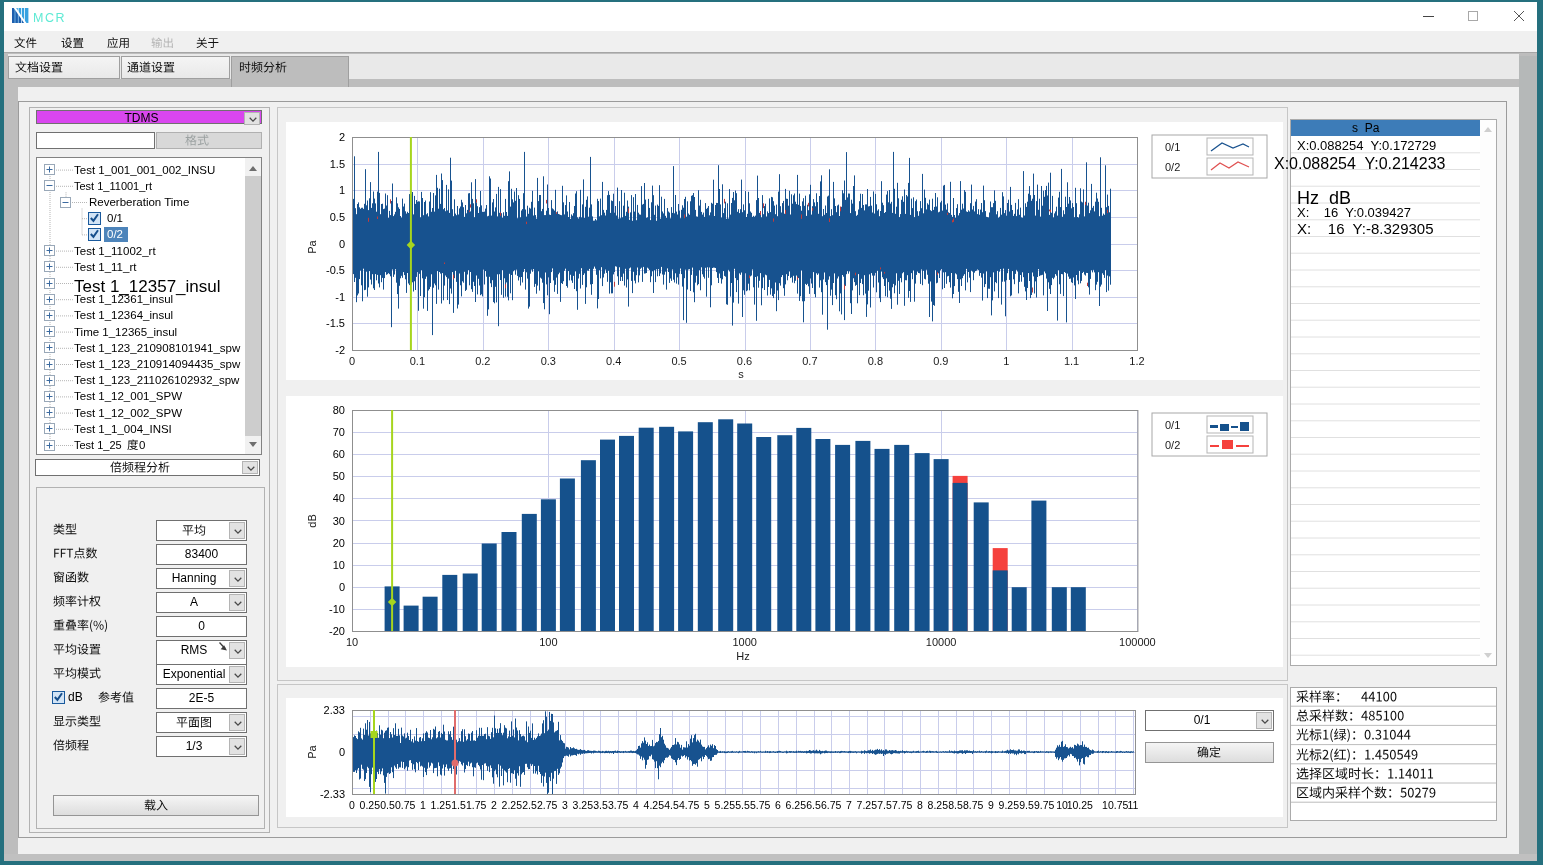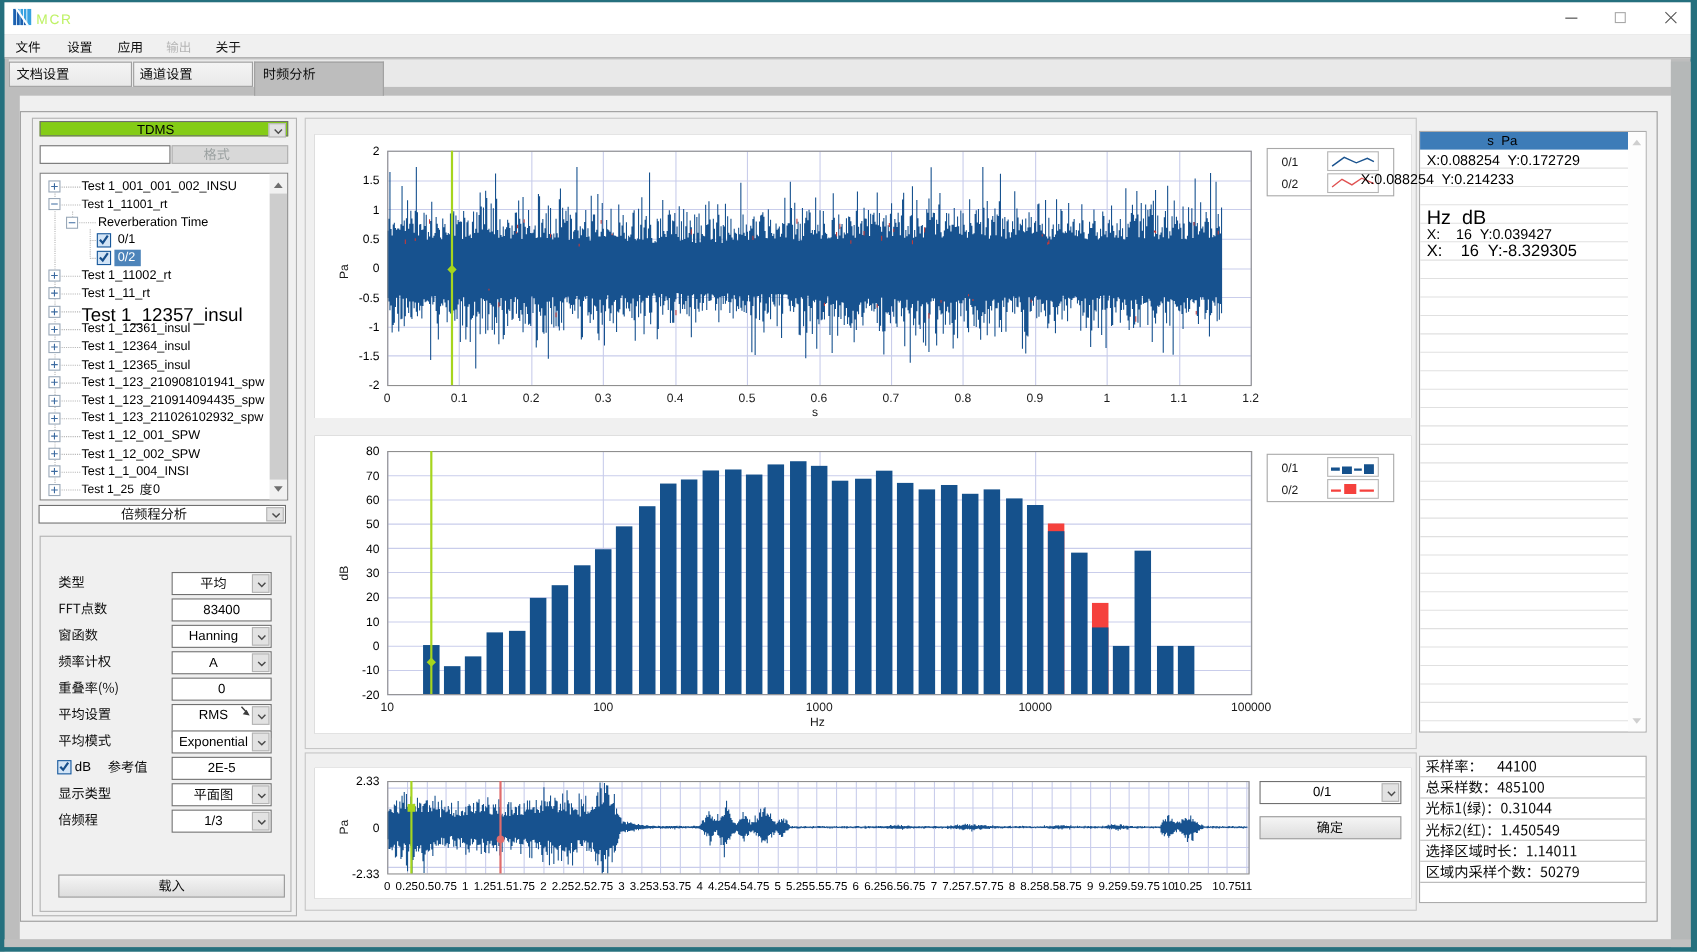--- a/index.html
+++ b/index.html
@@ -20,21 +20,21 @@
         <rect x="12.8" width="3.6" height="15"></rect>
       </g>
 <g fill="#1d5fae" clip-path="url(#lc)">
         <rect x="0" width="2.6" height="15"></rect>
         <rect x="3.4" width="2.4" height="15"></rect>
         <rect x="6.6" width="2.4" height="15"></rect>
         <rect x="9.8" width="2.2" height="15"></rect>
       </g>
 <line x1="2.6" y1="-0.5" x2="13.6" y2="15.5" stroke="#fff" stroke-width="2"></line>
 </svg>
-    <div class="abs" style="left:33px;top:11px;font-size:12.5px;letter-spacing:1.5px;color:#bef264">MCR</div>
+    <div class="abs" style="left:33px;top:11px;font-size:12.5px;letter-spacing:1.5px;color:#5eead4">MCR</div>
     <div class="abs" style="left:1423px;top:16px;width:11px;height:1px;background:#444"></div>
     <div class="abs" style="left:1468px;top:11px;width:10px;height:10px;border:1px solid #a8a8a8"></div>
     <svg class="abs" style="left:1513px;top:10px" width="12" height="12">
       <path d="M1 1 L11 11 M11 1 L1 11" stroke="#555" stroke-width="1"></path>
     </svg>
     <div style="position:absolute;left:14px;top:37px">
       <svg width="24" height="13" style="display:block">
         <g fill="#111" transform="translate(0,10.1) scale(0.011500,-0.011500)">
           <use href="#g0" x="0"></use>
           <use href="#g1" x="1000"></use>
@@ -101,21 +101,21 @@
         <g fill="#111" transform="translate(0,10.6) scale(0.012000,-0.012000)">
           <use href="#g13" x="0"></use>
           <use href="#g14" x="1000"></use>
           <use href="#g15" x="2000"></use>
           <use href="#g16" x="3000"></use>
         </g>
       </svg>
     </div>
     <div class="abs" style="left:18px;top:101px;width:1489px;height:737px;background:#f0f0f0;border:1px solid #9b9b9b"></div>
     <div class="abs" style="left:29px;top:107px;width:241px;height:726px;border:1px solid #b2b2b2"></div>
-    <div style="position:absolute;left:36px;top:110px;width:226px;height:14px;background:#84cc16;border:1px solid #707070">
+    <div style="position:absolute;left:36px;top:110px;width:226px;height:14px;background:#d946ef;border:1px solid #707070">
       <div style="position:absolute;right:1px;top:1px;width:16px;height:13px;background:#e2e2e2;border:1px solid #b4b4b4">
         <svg style="display:block" width="16" height="13">
           <path d="M4.7 4.8 l3.3 3.3 l3.3 -3.3" stroke="#4a4a4a" fill="none" stroke-width="1.3"></path>
         </svg>
       </div>
       <div style="position:absolute;left:0;top:0;width:209px;height:15px;text-align:center;line-height:15px;font-size:12px">TDMS</div>
     </div>
     <div style="position:absolute;left:36px;top:132px;width:119px;height:17px;background:#fff;border:1px solid #707070;text-align:center;line-height:15px;font-size:12px"></div>
     <div class="abs" style="left:156px;top:132px;width:106px;height:17px;background:#d8d8d8;border:1px solid #b0b0b0"></div>
     <div style="position:absolute;left:185px;top:134px">
@@ -209,21 +209,21 @@
       <svg style="display:block" width="9" height="9">
         <path d="M1.5 4.5h6 M4.5 1.5v6" stroke="#3b6aa0" fill="none"></path>
       </svg>
     </div>
     <div class="abs" style="left:74px;top:309.4px;font-size:11.5px;white-space:nowrap">Test 1_12364_insul</div>
     <div style="position:absolute;left:44px;top:326px;width:11px;height:11px;background:#fff;border:1px solid #99a8b8">
       <svg style="display:block" width="9" height="9">
         <path d="M1.5 4.5h6 M4.5 1.5v6" stroke="#3b6aa0" fill="none"></path>
       </svg>
     </div>
-    <div class="abs" style="left:74px;top:325.6px;font-size:11.5px;white-space:nowrap">Test 1_12365_insul</div>
+    <div class="abs" style="left:74px;top:325.6px;font-size:11.5px;white-space:nowrap">Time 1_12365_insul</div>
     <div style="position:absolute;left:44px;top:342px;width:11px;height:11px;background:#fff;border:1px solid #99a8b8">
       <svg style="display:block" width="9" height="9">
         <path d="M1.5 4.5h6 M4.5 1.5v6" stroke="#3b6aa0" fill="none"></path>
       </svg>
     </div>
     <div class="abs" style="left:74px;top:341.8px;font-size:11.5px;white-space:nowrap">Test 1_123_210908101941_spw</div>
     <div style="position:absolute;left:44px;top:359px;width:11px;height:11px;background:#fff;border:1px solid #99a8b8">
       <svg style="display:block" width="9" height="9">
         <path d="M1.5 4.5h6 M4.5 1.5v6" stroke="#3b6aa0" fill="none"></path>
       </svg>
@@ -704,21 +704,21 @@
       <path d="M0 418.8H189" stroke="#e0e0e0"></path>
       <path d="M0 435.5H189" stroke="#e0e0e0"></path>
       <path d="M0 452.2H189" stroke="#e0e0e0"></path>
       <path d="M0 469.0H189" stroke="#e0e0e0"></path>
       <path d="M0 485.8H189" stroke="#e0e0e0"></path>
       <path d="M0 502.5H189" stroke="#e0e0e0"></path>
       <path d="M0 519.2H189" stroke="#e0e0e0"></path>
       <path d="M0 536.0H189" stroke="#e0e0e0"></path>
     </svg>
     <div class="abs" style="left:1297px;top:138.0px;font-size:13px;white-space:pre">X:0.088254  Y:0.172729</div>
-    <div class="abs" style="left:1237px;top:154.8px;font-size:13px;white-space:pre">X:0.088254  Y:0.214233</div>
+    <div class="abs" style="left:1274px;top:154.8px;font-size:16px;white-space:pre">X:0.088254  Y:0.214233</div>
     <div class="abs" style="left:1297px;top:188.2px;font-size:18px;white-space:pre">Hz  dB</div>
     <div class="abs" style="left:1297px;top:205.0px;font-size:13px;white-space:pre">X:    16  Y:0.039427</div>
     <div class="abs" style="left:1297px;top:220px;font-size:15px;white-space:pre">X:    16  Y:-8.329305</div>
     <svg class="abs" style="left:1480px;top:120px" width="16" height="545">
       <rect width="16" height="545" fill="#fdfdfd"></rect>
       <path d="M4 12 l4 -5 l4 5 z" fill="#cfcfcf"></path>
       <path d="M4 533 l4 5 l4 -5 z" fill="#cfcfcf"></path>
     </svg>
     <div class="abs" style="left:1290px;top:687px;width:207px;height:134px;background:#fff;border:1px solid #ababab"></div>
     <svg class="abs" style="left:1291px;top:687px" width="205" height="133">

